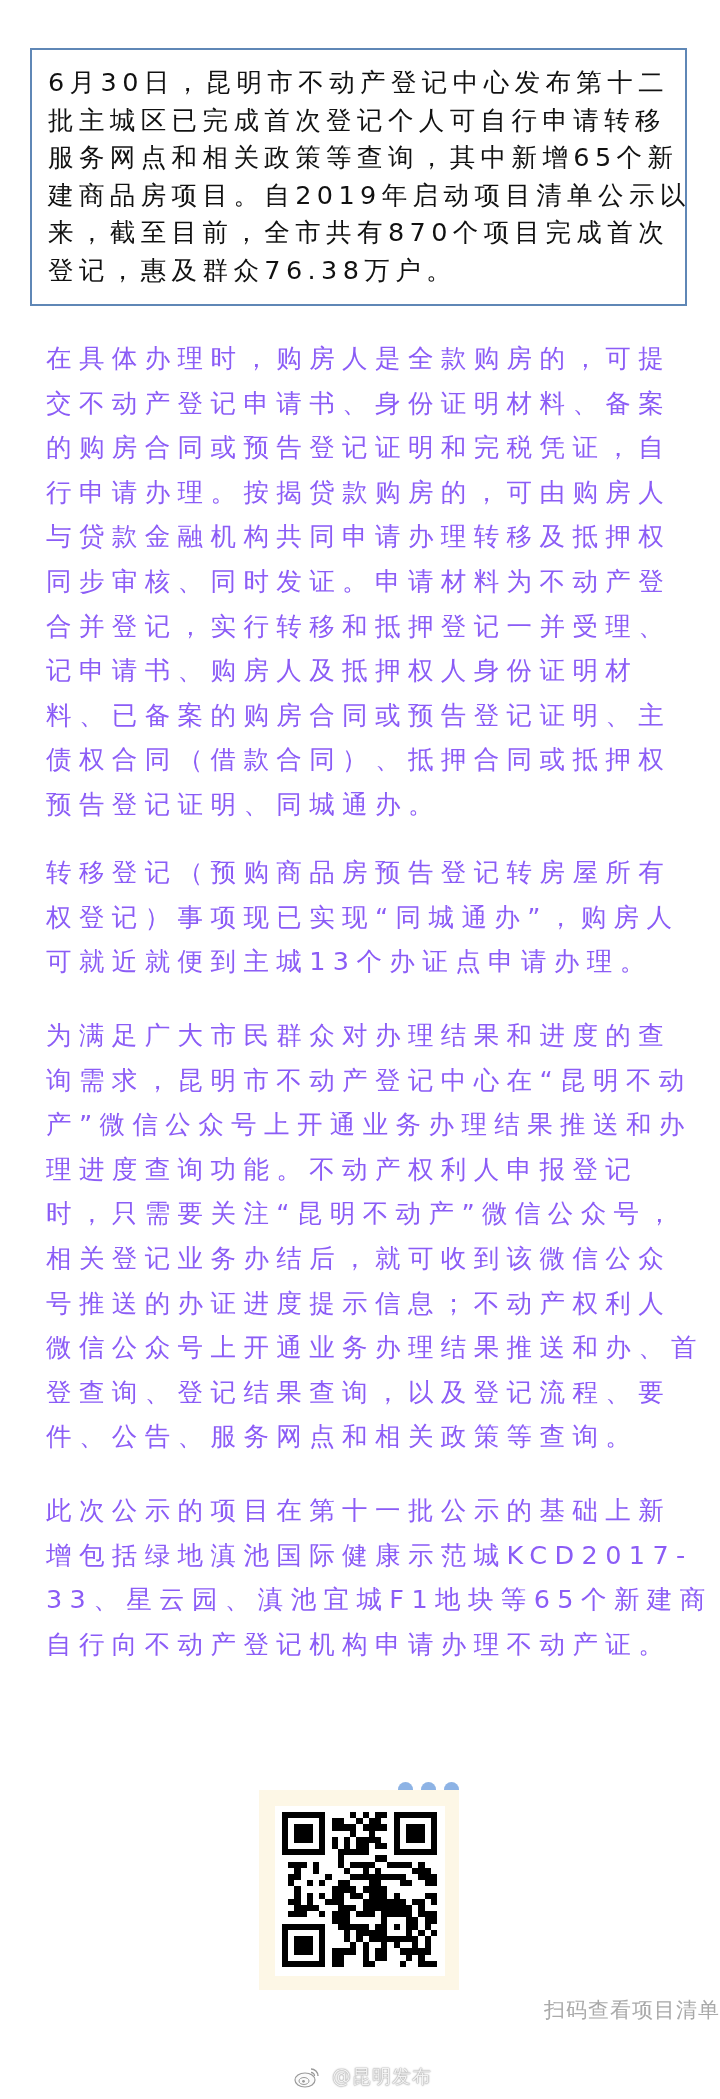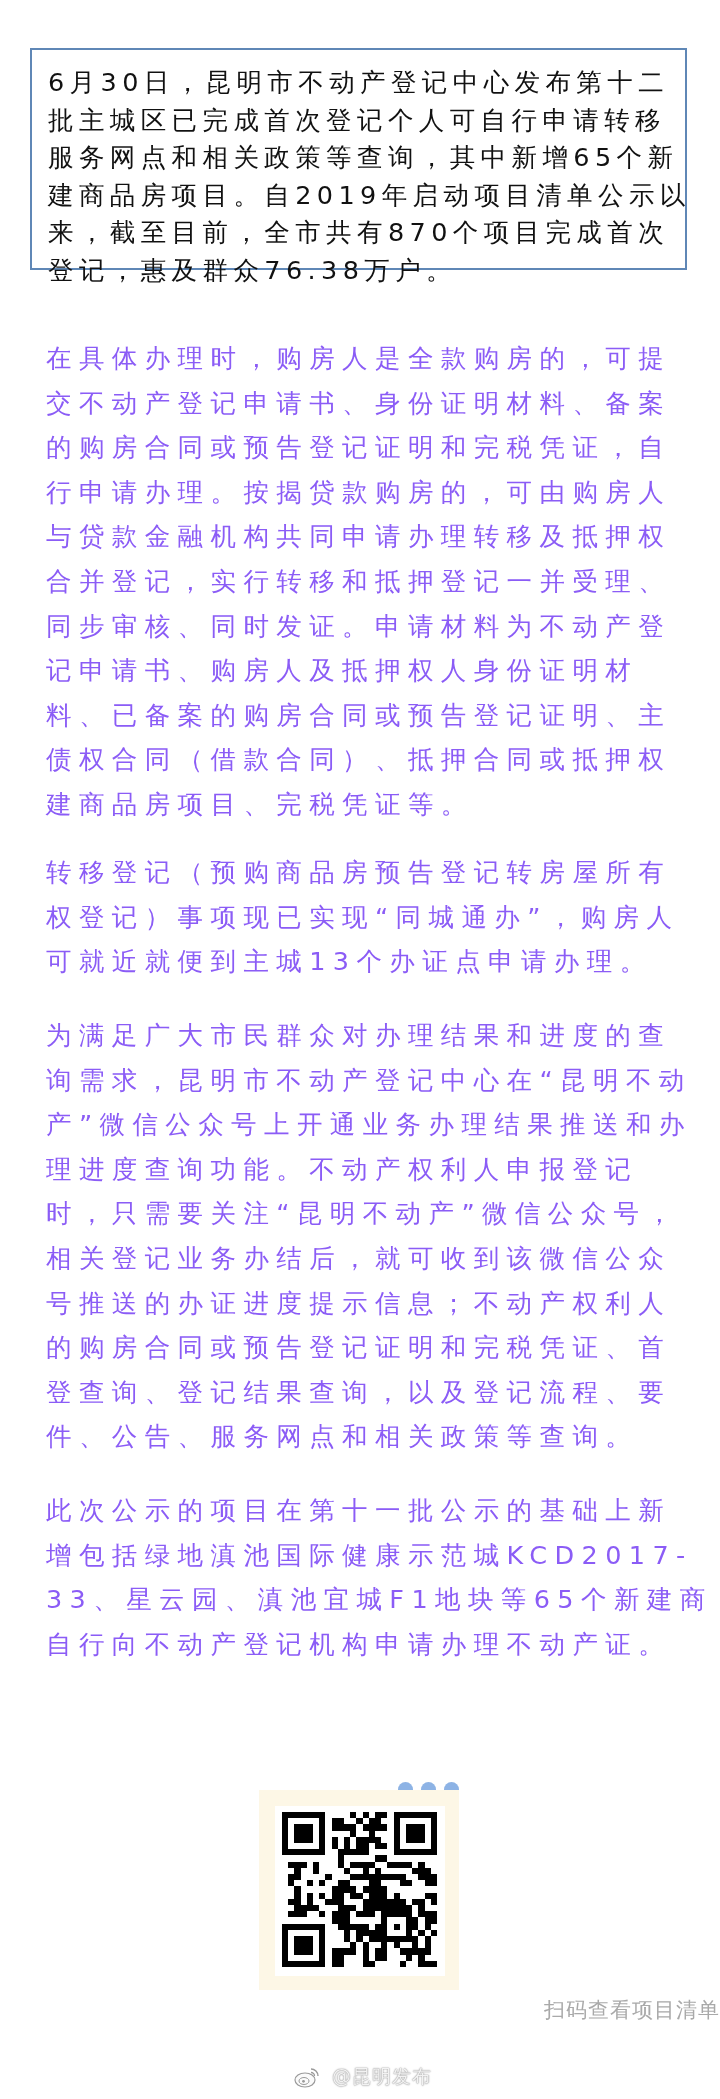--- a/index.html
+++ b/index.html
@@ -1,19 +1,19 @@
 <!DOCTYPE html>
 <html><head>
 <meta charset="utf-8">
 <style>
   html, body { margin: 0; padding: 0; background: #ffffff; }
   body { width: 720px; height: 2099px; position: relative; overflow: hidden;
          font-family: "DejaVu Sans", "Liberation Sans", sans-serif; }
   .summary-box {
-    position: absolute; left: 30px; top: 48px; width: 657px; height: 222px;
+    position: absolute; left: 30px; top: 48px; width: 657px; height: 258px;
     border: 2px solid #5f87b6; box-sizing: border-box; background: #fff;
   }
   .summary-text {
     position: absolute; left: 16px; top: 14px; width: 630px;
     font-size: 25.5px; line-height: 37.6px; letter-spacing: 5.4px; color: #111;
     margin: 0; word-break: break-all;
   }
   .body-para {
     position: absolute; left: 46px; width: 640px; margin: 0;
     font-size: 25.5px; line-height: 44.6px; letter-spacing: 7.4px; color: #8b5cf6;
@@ -56,43 +56,43 @@
     <span class="line">登记，惠及群众76.38万户。</span>
   </p>
 </div>
 
 <p class="body-para" style="top:336px">
   <span class="line">在具体办理时，购房人是全款购房的，可提</span>
   <span class="line">交不动产登记申请书、身份证明材料、备案</span>
   <span class="line">的购房合同或预告登记证明和完税凭证，自</span>
   <span class="line">行申请办理。按揭贷款购房的，可由购房人</span>
   <span class="line">与贷款金融机构共同申请办理转移及抵押权</span>
+  <span class="line">同步审核、同时发证。申请材料为不动产登</span>
   <span class="line">合并登记，实行转移和抵押登记一并受理、</span>
-  <span class="line">同步审核、同时发证。申请材料为不动产登</span>
   <span class="line">记申请书、购房人及抵押权人身份证明材</span>
   <span class="line">料、已备案的购房合同或预告登记证明、主</span>
   <span class="line">债权合同（借款合同）、抵押合同或抵押权</span>
-  <span class="line">建商品房项目、完税凭证等。</span>
+  <span class="line">预告登记证明、同城通办。</span>
 </p>
 
 <p class="body-para" style="top:850px">
   <span class="line">转移登记（预购商品房预告登记转房屋所有</span>
   <span class="line">权登记）事项现已实现“同城通办”，购房人</span>
   <span class="line">可就近就便到主城13个办证点申请办理。</span>
 </p>
 
 <p class="body-para" style="top:1013px">
   <span class="line">为满足广大市民群众对办理结果和进度的查</span>
   <span class="line">询需求，昆明市不动产登记中心在“昆明不动</span>
   <span class="line">产”微信公众号上开通业务办理结果推送和办</span>
   <span class="line">理进度查询功能。不动产权利人申报登记</span>
   <span class="line">时，只需要关注“昆明不动产”微信公众号，</span>
   <span class="line">相关登记业务办结后，就可收到该微信公众</span>
   <span class="line">号推送的办证进度提示信息；不动产权利人</span>
-  <span class="line">的购房合同或预告登记证明和完税凭证、首</span>
+  <span class="line">微信公众号上开通业务办理结果推送和办、首</span>
   <span class="line">登查询、登记结果查询，以及登记流程、要</span>
   <span class="line">件、公告、服务网点和相关政策等查询。</span>
 </p>
 
 <p class="body-para" style="top:1488px">
   <span class="line">此次公示的项目在第十一批公示的基础上新</span>
   <span class="line">增包括绿地滇池国际健康示范城KCD2017-</span>
   <span class="line">33、星云园、滇池宜城F1地块等65个新建商</span>
   <span class="line">自行向不动产登记机构申请办理不动产证。</span>
 </p>

